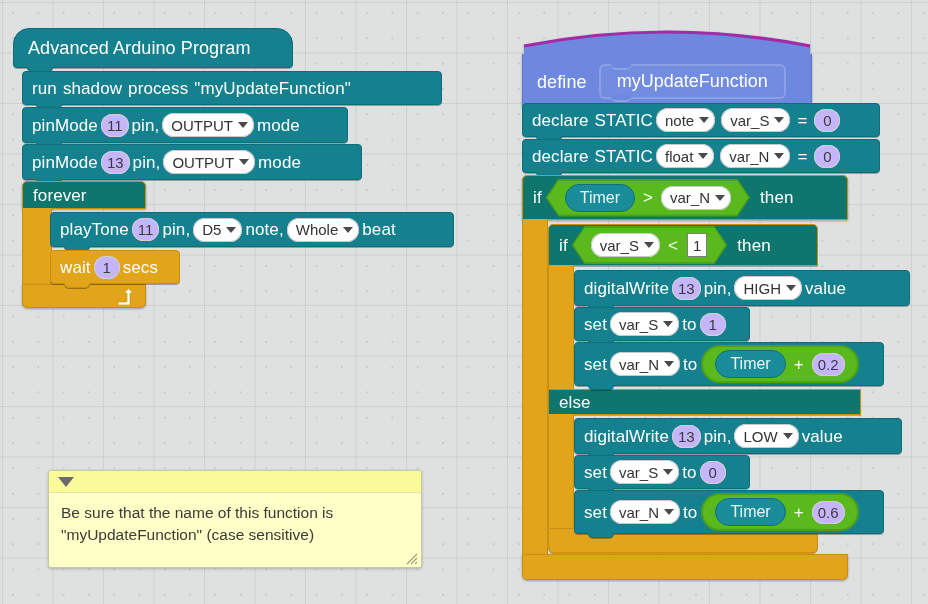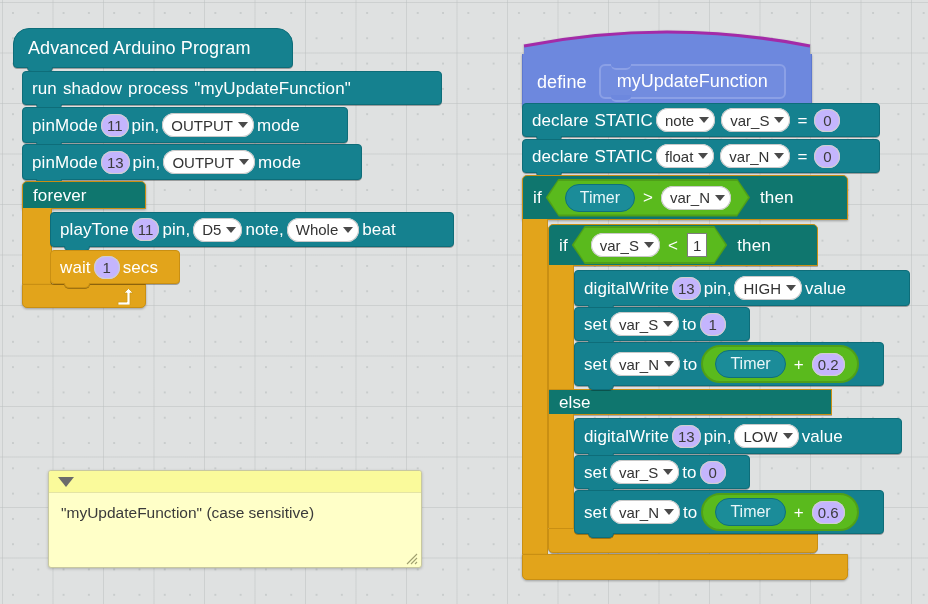--- a/index.html
+++ b/index.html
@@ -248,20 +248,21 @@
     <span class="num">1</span>
     <span class="label">secs</span>
     <div class="notch-bot"></div>
   </div>
 
   <div class="comment" style="left:48px; top:470px; width:374px; height:98px;">
     <div class="comment-head">
       <span class="comment-tri"></span>
     </div>
     <div class="comment-body">
+      <div>Be sure that the name of this function is</div>
       <div>"myUpdateFunction" (case sensitive)</div>
     </div>
     <svg class="resize-grip" viewBox="0 0 12 12">
       <path d="M11 1 L1 11 M11 5 L5 11 M11 9 L9 11" stroke="#a0a070" stroke-width="1.1" fill="none"></path>
     </svg>
   </div>
 
   <div class="define-wrap" style="left:522px; top:20px; width:290px;">
     <div class="define-arch">
       <svg width="290" height="34" viewBox="0 0 290 34" preserveAspectRatio="none">
@@ -338,21 +339,21 @@
         </span>
         <span class="label" style="margin:0 5px;">&lt;</span>
         <span class="textfield">1</span>
       </span>
     </span>
     <span class="label" style="margin-left:6px;">then</span>
   </div>
 
   <div style="position:absolute; left:548px; top:265px; width:26px; height:124px; background:#e2a41b; border-left:1px solid #c98f13; border-right:1px solid #c98f13;"></div>
 
-  <div class="c-mid" style="position:absolute; left:548px; top:389px; width:284px; height:26px; filter: drop-shadow(0.5px 1.2px 0.7px rgba(0,0,0,0.26));">
+  <div class="c-mid" style="position:absolute; left:548px; top:389px; width:313px; height:26px; filter: drop-shadow(0.5px 1.2px 0.7px rgba(0,0,0,0.26));">
     <span class="label">else</span>
   </div>
 
   <div style="position:absolute; left:548px; top:414px; width:26px; height:114px; background:#e2a41b; border-left:1px solid #c98f13; border-right:1px solid #c98f13;"></div>
 
   <div style="position:absolute; left:548px; top:528px; width:270px; height:25px; background:#e2a41b; border:1px solid #c98f13; border-radius:0 0 5px 5px; filter: drop-shadow(0.5px 1.2px 0.7px rgba(0,0,0,0.28));"></div>
 
   <div class="blk teal" style="left:574px; top:270px; width:336px; height:36px;">
     <span class="label">digitalWrite</span>
     <span class="num">13</span>

